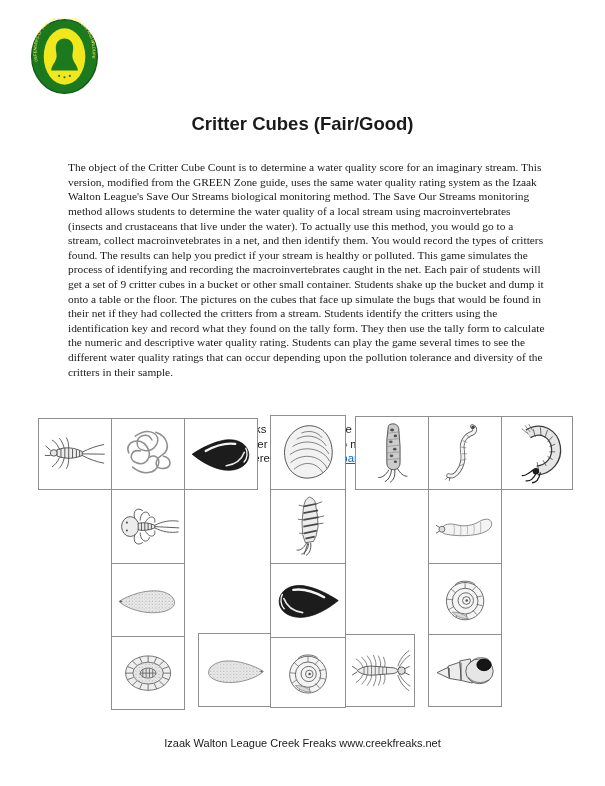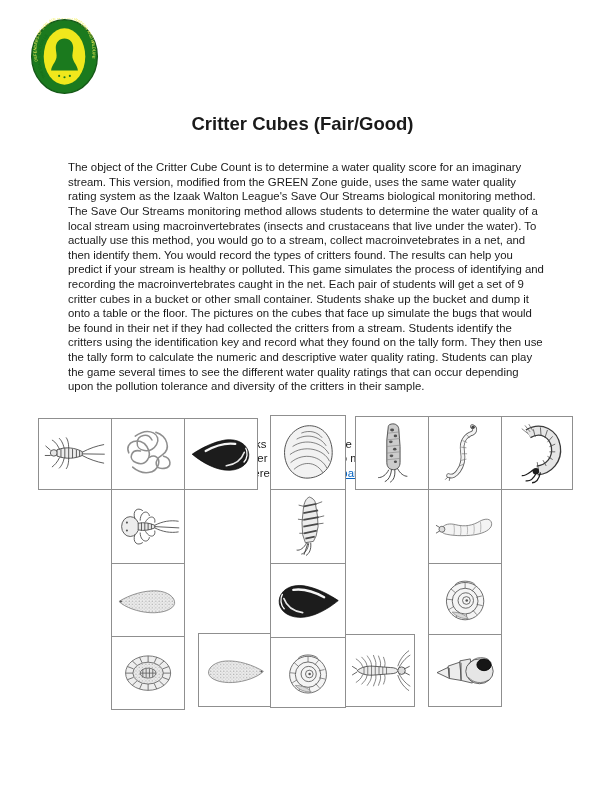--- a/index.html
+++ b/index.html
@@ -5,21 +5,21 @@
   html,body{margin:0;padding:0;background:#fff;}
   #page{position:relative;width:605px;height:786px;background:#ffffff;overflow:hidden;
         font-family:"Liberation Sans",sans-serif;color:#1a1a1a;}
   #logo{position:absolute;left:31px;top:18px;width:67px;height:77px;}
   #title{position:absolute;top:72px;left:0;width:605px;text-align:center;
          font-size:18.5px;font-weight:bold;letter-spacing:0;margin-top:41px;}
   #subtitle{position:absolute;top:107px;left:0;width:605px;text-align:center;
             font-size:11px;font-weight:bold;}
   #textblock{position:absolute;left:68px;top:131px;width:479px;
              font-size:11.4px;line-height:14.6px;white-space:pre-wrap;}
-  #intro{margin:0 0 14px 0;}
+  #intro{margin:0 0 14px 0;font-family:Liberation Serif, serif;}
   #directions{margin:0;}
   #craft-link{color:#0563c1;text-decoration:underline;cursor:pointer;}
   #cube-grid{position:absolute;left:0;top:0;width:605px;height:786px;}
   .cell{position:absolute;border:1px solid #8f8f8f;background:#fff;box-sizing:border-box;
         display:flex;align-items:center;justify-content:center;}
   .cell svg{width:92%;height:92%;}
   #footer{position:absolute;top:737px;left:0;width:605px;text-align:center;font-size:11px;}
   #defs-holder{position:absolute;width:0;height:0;overflow:hidden;}
 </style>
 </head>
@@ -137,20 +137,21 @@
           <use href="#sym-orb-snail"></use>
         </svg>
       </div>
       <div class="cell" style="left: 428px; top: 634px; width: 74px; height: 73px; border-color: rgb(143, 143, 143);">
         <svg viewBox="0 0 100 100">
           <use href="#sym-gilled-snail"></use>
         </svg>
       </div>
     </div>
 
+  <div id="footer">Izaak Walton League Creek Freaks www.creekfreaks.net</div>
 </div>
 
 <svg id="defs-holder" aria-hidden="true">
   <defs>
     <pattern id="stip" width="5" height="5" patternUnits="userSpaceOnUse">
       <rect width="5" height="5" fill="#ececec"></rect>
       <circle cx="1.5" cy="1.5" r="0.9" fill="#9a9a9a"></circle>
       <circle cx="4" cy="3.8" r="0.7" fill="#a8a8a8"></circle>
     </pattern>
 

